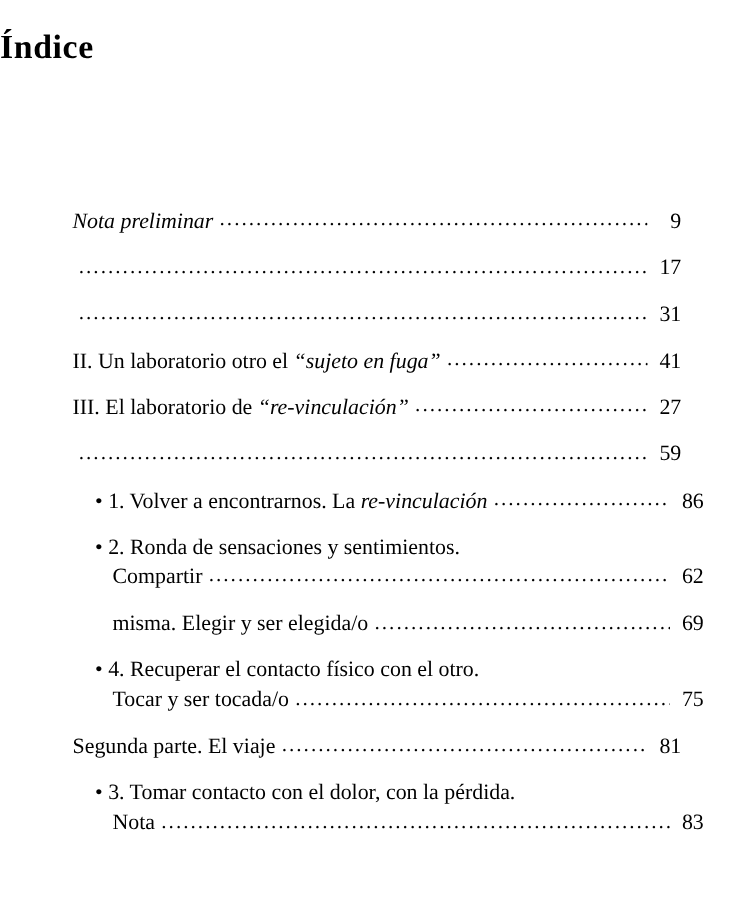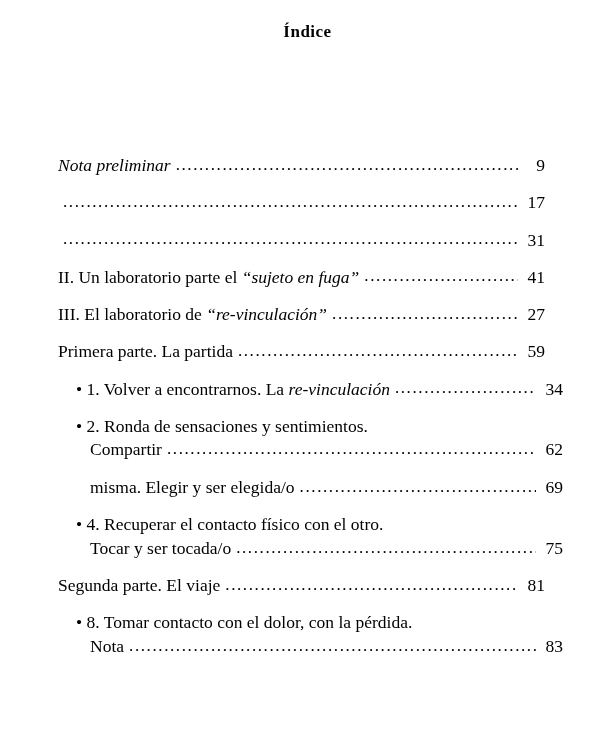--- a/index.html
+++ b/index.html
@@ -14,35 +14,35 @@
     color: #000000;
     overflow: hidden;
   }
   .page {
     position: relative;
     width: 600px;
     height: 738px;
     box-sizing: border-box;
   }
   .page-title {
-    text-align: center;
-    font-size: 17px;
+    text-align: left;
+    font-size: 27px;
     font-weight: bold;
     letter-spacing: 0.5px;
-    margin: 22px 0 0 15px;
+    margin: 22px 0 0 0;
     padding: 0;
     font-family: "Liberation Serif", serif;
   }
   .toc {
     margin-top: 112px;
     padding: 0 55px 0 58px;
   }
   .toc-entry {
     display: flex;
-    align-items: flex-end;
+    align-items: center;
     font-size: 17.5px;
     line-height: 1.33;
     margin-bottom: 14px;
     width: 100%;
   }
   .toc-entry.level-1 {
     padding-left: 0;
   }
   .toc-entry.level-2 {
     padding-left: 18px;
@@ -102,38 +102,37 @@
       </div>
       <div class="toc-entry level-1">
         <span class="dots">........................................................................................................................................................................................................</span>
         <span class="page-num">17</span>
       </div>
       <div class="toc-entry level-1">
         <span class="dots">........................................................................................................................................................................................................</span>
         <span class="page-num">31</span>
       </div>
       <div class="toc-entry level-1">
-        <span class="entry-text"><span>II. Un laboratorio parte el </span><span class="it">“sujeto en fuga”</span></span>
+        <span class="entry-text"><span>II. Un laboratorio otro el </span><span class="it">“sujeto en fuga”</span></span>
         <span class="dots">........................................................................................................................................................................................................</span>
         <span class="page-num">41</span>
       </div>
       <div class="toc-entry level-1">
         <span class="entry-text"><span>III. El laboratorio de </span><span class="it">“re-vinculación”</span></span>
         <span class="dots">........................................................................................................................................................................................................</span>
         <span class="page-num">27</span>
       </div>
       <div class="toc-entry level-1">
-        <span class="entry-text"><span>Primera parte. La partida</span></span>
         <span class="dots">........................................................................................................................................................................................................</span>
         <span class="page-num">59</span>
       </div>
       <div class="toc-entry level-2">
         <span class="entry-text"><span>• 1. Volver a encontrarnos. La </span><span class="it">re-vinculación</span></span>
         <span class="dots">........................................................................................................................................................................................................</span>
-        <span class="page-num">34</span>
+        <span class="page-num">86</span>
       </div>
       <div class="toc-entry level-2 multiline">
         <span class="line1">• 2. Ronda de sensaciones y sentimientos.</span>
         <span class="line2">
           <span class="entry-text">Compartir</span>
           <span class="dots">........................................................................................................................................................................................................</span>
           <span class="page-num">62</span>
         </span>
       </div>
       <div class="toc-entry level-2 multiline">
@@ -150,21 +149,21 @@
           <span class="dots">........................................................................................................................................................................................................</span>
           <span class="page-num">75</span>
         </span>
       </div>
       <div class="toc-entry level-1">
         <span class="entry-text"><span>Segunda parte. El viaje</span></span>
         <span class="dots">........................................................................................................................................................................................................</span>
         <span class="page-num">81</span>
       </div>
       <div class="toc-entry level-2 multiline">
-        <span class="line1">• 8. Tomar contacto con el dolor, con la pérdida.</span>
+        <span class="line1">• 3. Tomar contacto con el dolor, con la pérdida.</span>
         <span class="line2">
           <span class="entry-text">Nota</span>
           <span class="dots">........................................................................................................................................................................................................</span>
           <span class="page-num">83</span>
         </span>
       </div>
     </div>
 
 </div>
 

